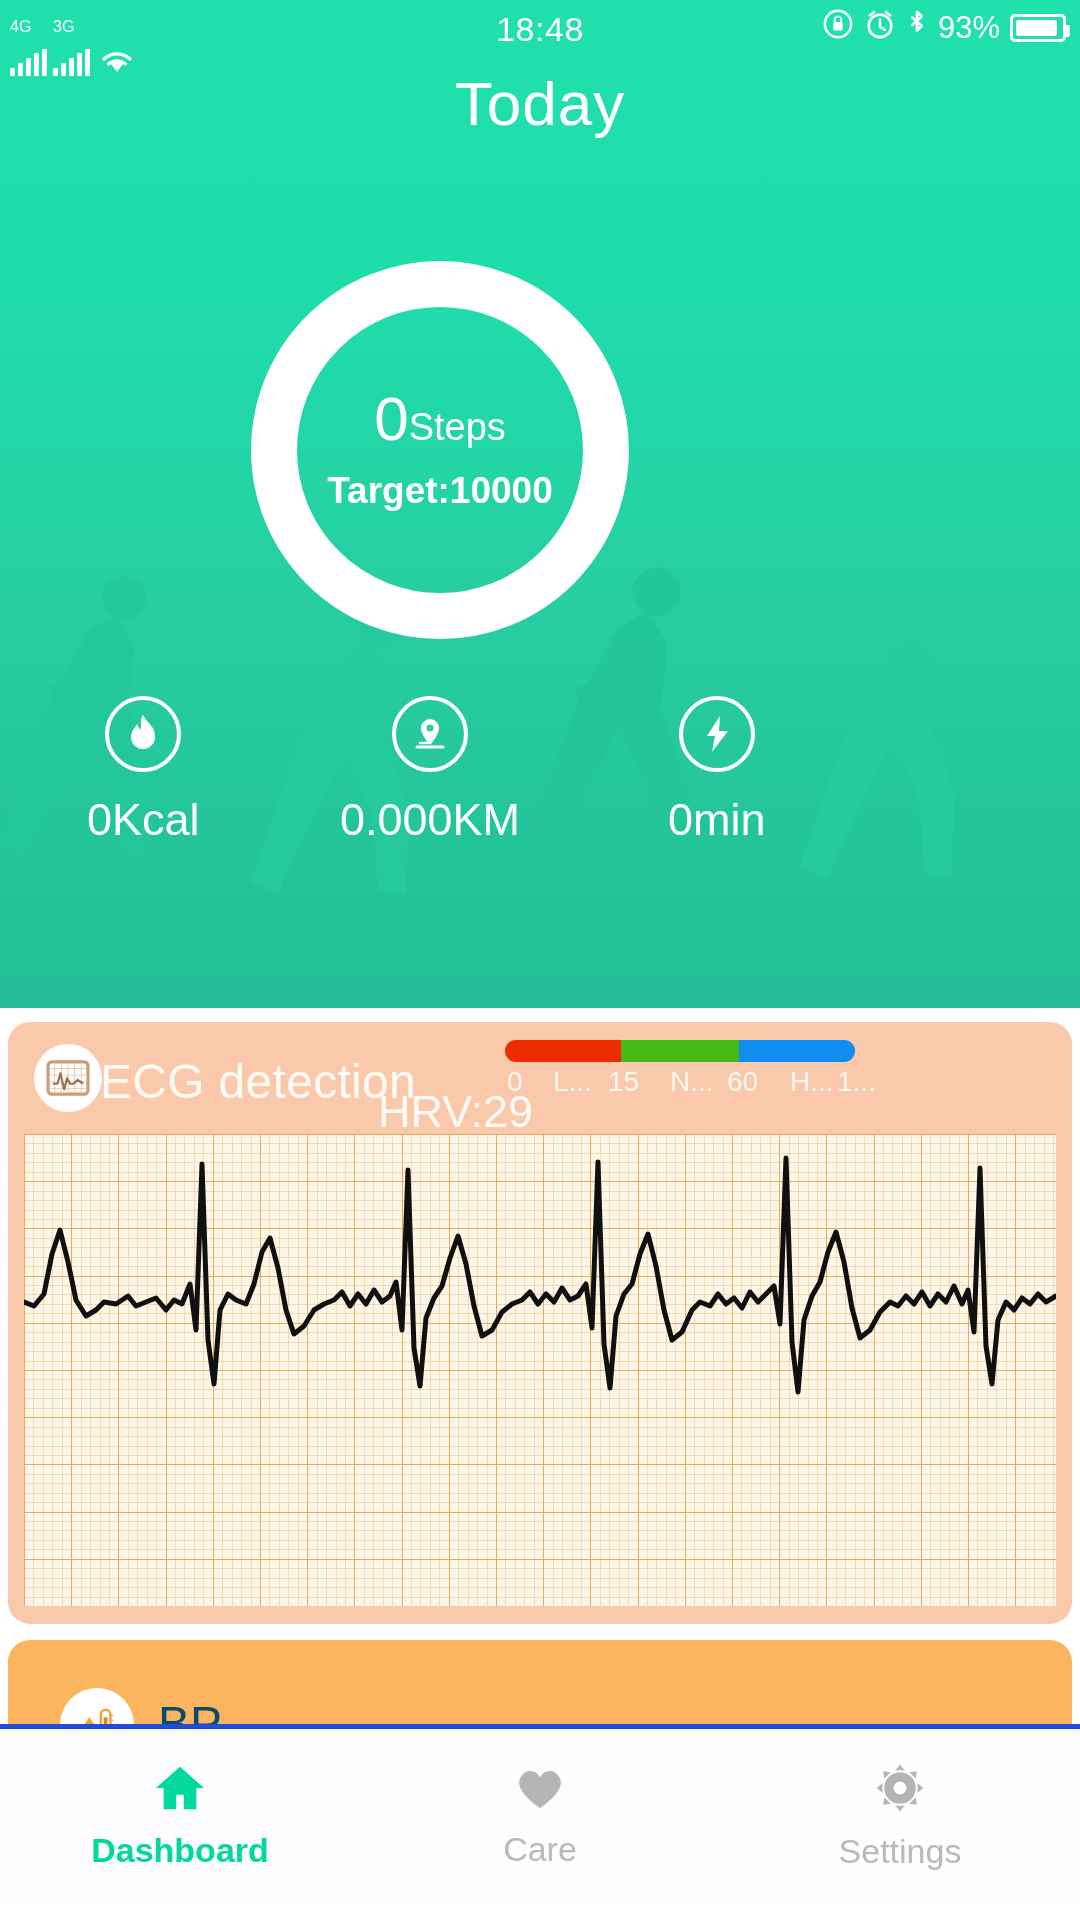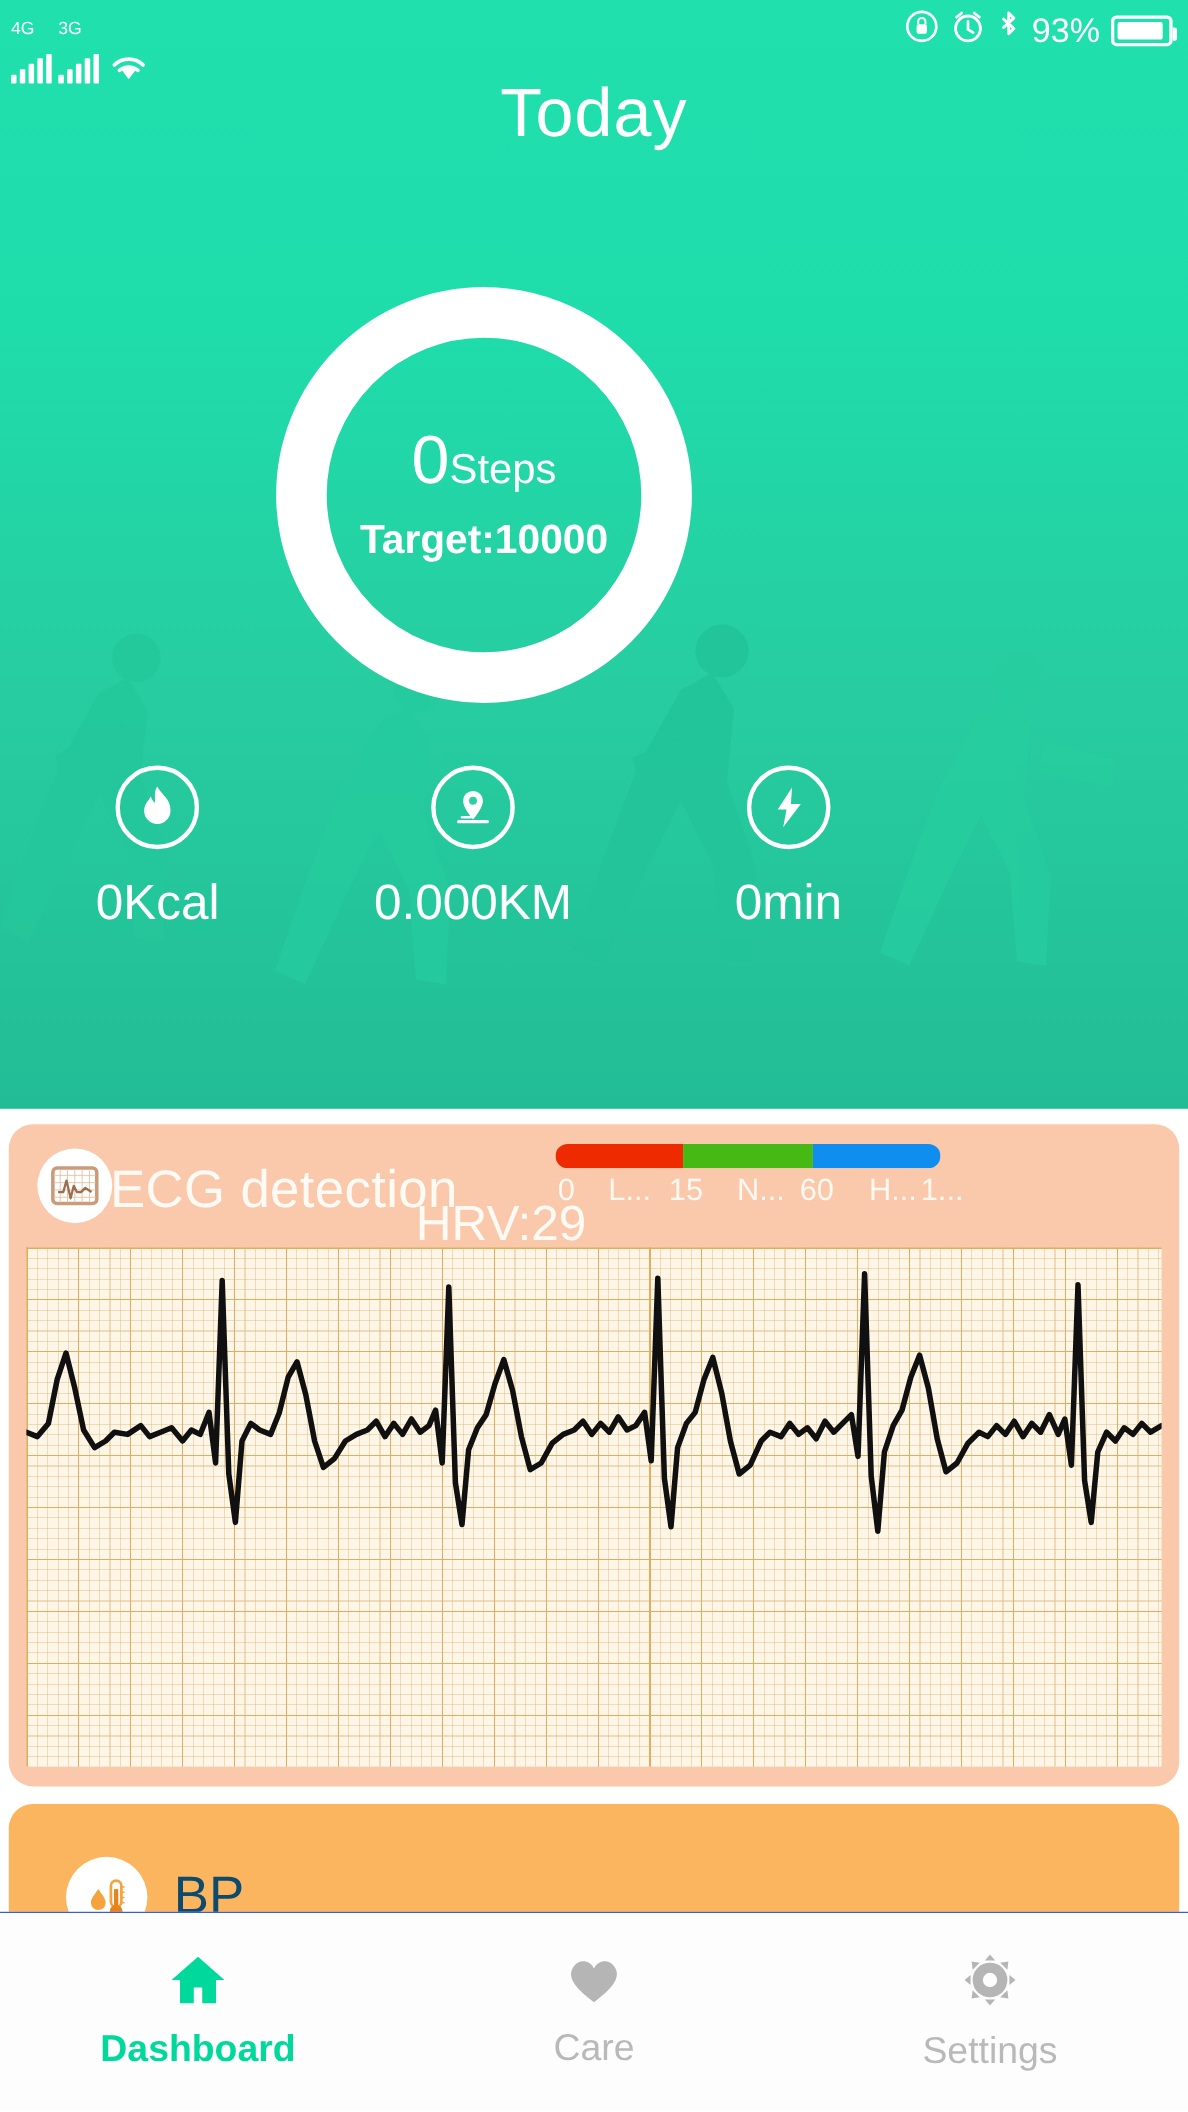--- a/index.html
+++ b/index.html
@@ -117,22 +117,22 @@
     background:#FBB55F; border-radius:22px; overflow:hidden;
   }
   .bp-badge {
     position:absolute; left:52px; top:48px; width:74px; height:74px; border-radius:50%;
     background:#fff; display:flex; align-items:center; justify-content:center;
   }
   .bp-title { position:absolute; left:150px; top:56px; font-size:48px; color:#0c4a6e; }
 
   
   .tabbar {
-    position:absolute; left:0; bottom:2px; width:1080px; height:180px;
-    background:#fdfdfd; border-top:1px solid #1d4ed8;
+    position:absolute; left:0; bottom:16px; width:1080px; height:180px;
+    background:#fdfdfd; border-top:5px solid #1d4ed8;
     display:flex; align-items:center;
   }
   .tab { flex:1; display:flex; flex-direction:column; align-items:center; justify-content:center; gap:14px; }
   .tab-label { font-size:34px; }
   .tab.active .tab-label { color:#00D89C; font-weight:bold; }
   .tab .tab-label { color:#b9b9b9; }
 </style>
 </head>
 <body>
 
@@ -190,20 +190,21 @@
         </div>
         <div class="wifi">
           <svg viewBox="0 0 34 30" width="34" height="30">
             <path d="M17 26 l-6 -8 a9 9 0 0 1 12 0 z" fill="#fff"></path>
             <path d="M4 13 a19 19 0 0 1 26 0" stroke="#fff" stroke-width="3.4" fill="none" stroke-linecap="round"></path>
             <path d="M8.5 18 a13 13 0 0 1 17 0" stroke="#fff" stroke-width="3.2" fill="none" stroke-linecap="round"></path>
           </svg>
         </div>
       </div>
 
+      <div class="sb-center">18:48</div>
 
       <div class="sb-right">
         <span>
           <svg viewBox="0 0 34 34" width="32" height="32">
             <circle cx="17" cy="17" r="14" stroke="#fff" stroke-width="2.6" fill="none"></circle>
             <rect x="12" y="15" width="10" height="9" rx="1.6" fill="#fff"></rect>
             <path d="M13.5 15 v-2.6 a3.5 3.5 0 0 1 7 0 V15" stroke="#fff" stroke-width="2" fill="none"></path>
           </svg>
         </span>
         <span>

